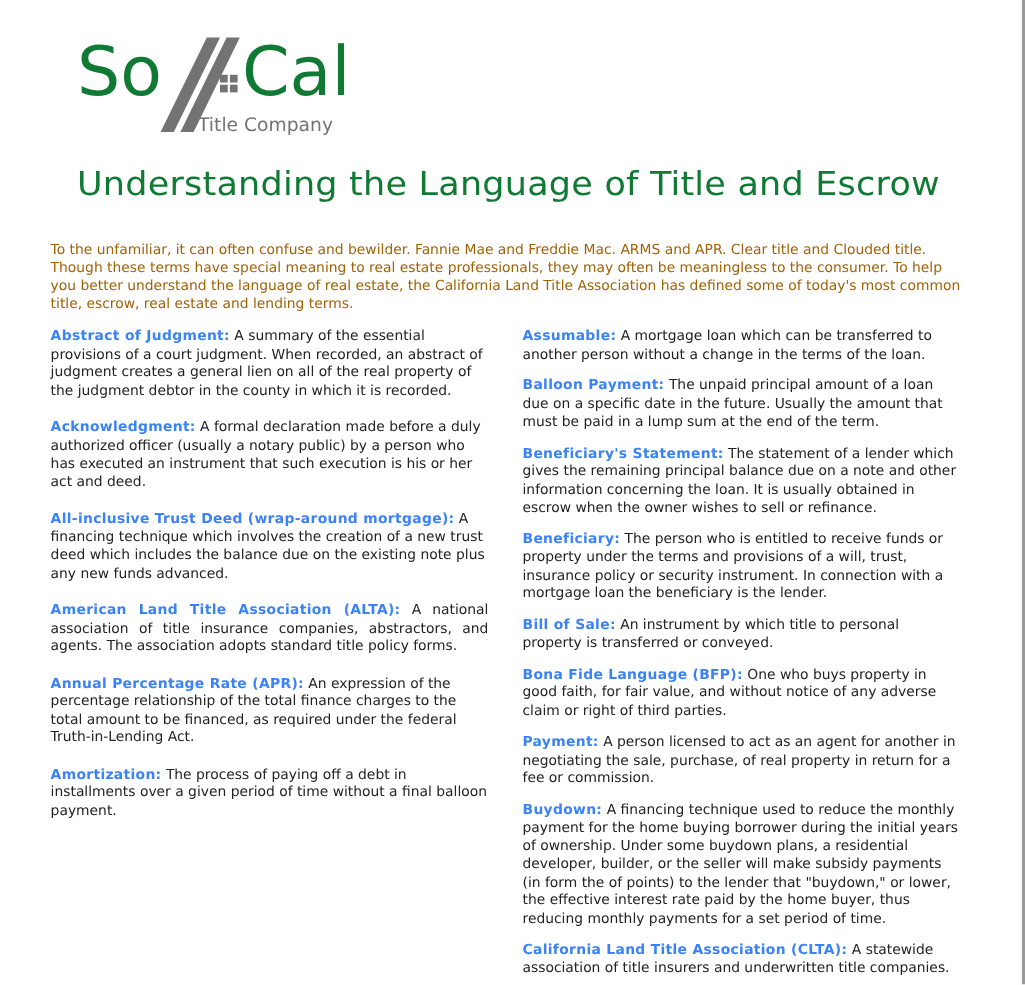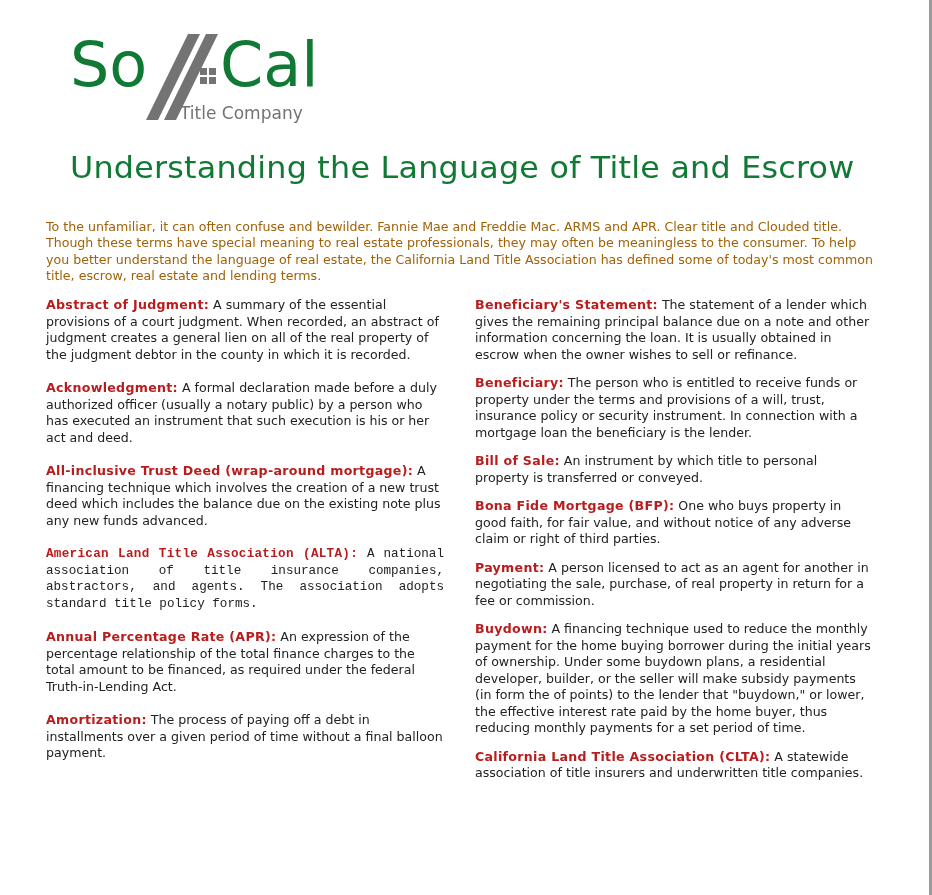--- a/index.html
+++ b/index.html
@@ -11,22 +11,22 @@
 
   .doc-title { position: absolute; left: 70px; top: 130px; font-family: "DejaVu Sans", sans-serif; font-size: 30px; color: #107a35; letter-spacing: 0.2px; font-weight: normal; white-space: nowrap; transform: scaleX(1.06); transform-origin: left; }
 
   .intro { position: absolute; left: 46px; top: 206px; width: 830px; font-family: "DejaVu Sans", sans-serif; font-size: 12.6px; line-height: 16.6px; color: #a16207; }
 
   .col { position: absolute; top: 297px; width: 398px; font-family: "DejaVu Sans", sans-serif; font-size: 12.6px; line-height: 16.5px; color: #222; }
   .col-left { left: 46px; }
   .col-right { left: 475px; }
   .entry { margin: 0 0 17px 0; }
   .col-right .entry { margin-bottom: 12px; }
-  .term { color: #b91c1c; font-weight: bold; letter-spacing: 0.3px; }
-  .entry.justify { text-align: justify; font-family: Liberation Mono, monospace; }
+  .term { color: #3b82f6; font-weight: bold; letter-spacing: 0.3px; }
+  .entry.justify { text-align: justify; }
 </style>
 </head>
 <body>
 
 <div class="page-edge"></div>
 
 <div class="logo">
   <svg width="280" height="100" viewBox="0 0 280 100">
 
     <text x="0" y="58" font-family="DejaVu Sans, sans-serif" font-size="62" fill="#107a35">So</text>
@@ -52,20 +52,22 @@
 <div class="col col-left">
   <p class="entry"><span class="term">Abstract of Judgment:</span><span> A summary of the essential provisions of a court judgment. When recorded, an abstract of judgment creates a general lien on all of the real property of the judgment debtor in the county in which it is recorded.</span></p>
   <p class="entry"><span class="term">Acknowledgment:</span><span> A formal declaration made before a duly authorized officer (usually a notary public) by a person who has executed an instrument that such execution is his or her act and deed.</span></p>
   <p class="entry"><span class="term">All-inclusive Trust Deed (wrap-around mortgage):</span><span> A financing technique which involves the creation of a new trust deed which includes the balance due on the existing note plus any new funds advanced.</span></p>
   <p class="entry justify"><span class="term">American Land Title Association (ALTA):</span><span> A national association of title insurance companies, abstractors, and agents. The association adopts standard title policy forms.</span></p>
   <p class="entry"><span class="term">Annual Percentage Rate (APR):</span><span> An expression of the percentage relationship of the total finance charges to the total amount to be financed, as required under the federal Truth-in-Lending Act.</span></p>
   <p class="entry"><span class="term">Amortization:</span><span> The process of paying off a debt in installments over a given period of time without a final balloon payment.</span></p>
 </div>
 
 <div class="col col-right">
+  <p class="entry"><span class="term">Assumable:</span><span> A mortgage loan which can be transferred to another person without a change in the terms of the loan.</span></p>
+  <p class="entry"><span class="term">Balloon Payment:</span><span> The unpaid principal amount of a loan due on a specific date in the future. Usually the amount that must be paid in a lump sum at the end of the term.</span></p>
   <p class="entry"><span class="term">Beneficiary's Statement:</span><span> The statement of a lender which gives the remaining principal balance due on a note and other information concerning the loan. It is usually obtained in escrow when the owner wishes to sell or refinance.</span></p>
   <p class="entry"><span class="term">Beneficiary:</span><span> The person who is entitled to receive funds or property under the terms and provisions of a will, trust, insurance policy or security instrument. In connection with a mortgage loan the beneficiary is the lender.</span></p>
   <p class="entry"><span class="term">Bill of Sale:</span><span> An instrument by which title to personal property is transferred or conveyed.</span></p>
-  <p class="entry"><span class="term">Bona Fide Mortgage (BFP):</span><span> One who buys property in good faith, for fair value, and without notice of any adverse claim or right of third parties.</span></p>
+  <p class="entry"><span class="term">Bona Fide Language (BFP):</span><span> One who buys property in good faith, for fair value, and without notice of any adverse claim or right of third parties.</span></p>
   <p class="entry"><span class="term">Payment:</span><span> A person licensed to act as an agent for another in negotiating the sale, purchase, of real property in return for a fee or commission.</span></p>
   <p class="entry"><span class="term">Buydown:</span><span> A financing technique used to reduce the monthly payment for the home buying borrower during the initial years of ownership. Under some buydown plans, a residential developer, builder, or the seller will make subsidy payments (in form the of points) to the lender that "buydown," or lower, the effective interest rate paid by the home buyer, thus reducing monthly payments for a set period of time.</span></p>
   <p class="entry"><span class="term">California Land Title Association (CLTA):</span><span> A statewide association of title insurers and underwritten title companies.</span></p>
 </div>
 
 </body></html>

